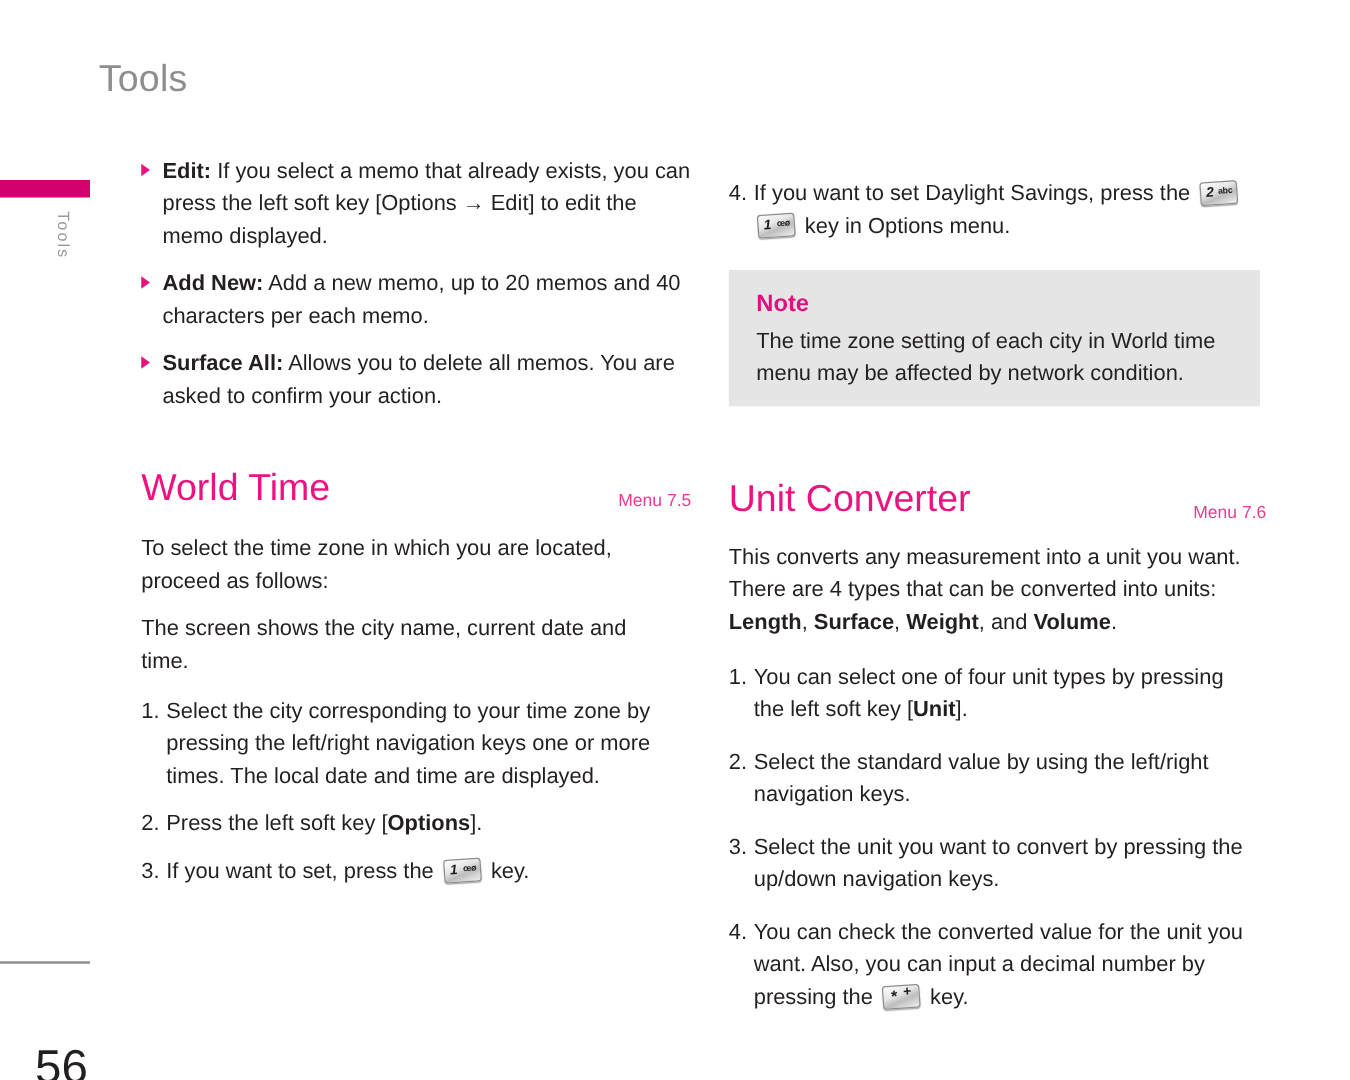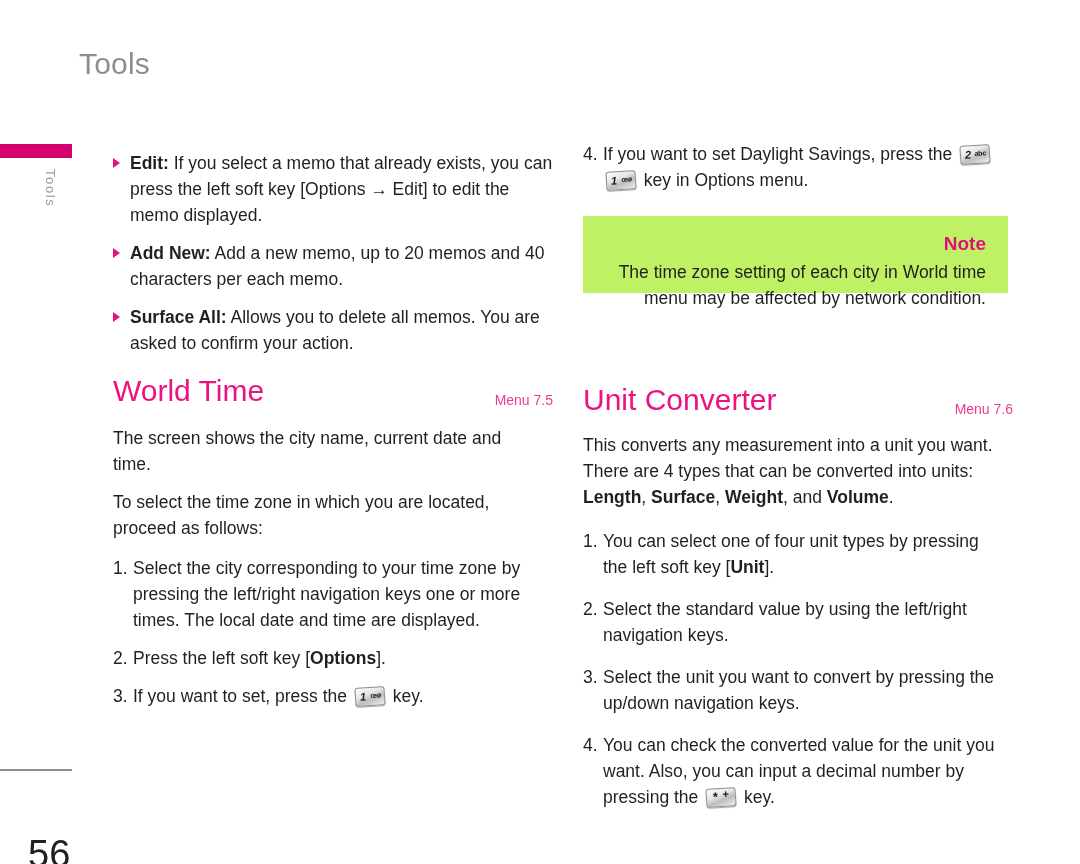--- a/index.html
+++ b/index.html
@@ -138,25 +138,24 @@
     font-weight: 400;
     white-space: nowrap;
   }
 
   
   #note-box {
     position: absolute;
     left: 583px;
     top: 216px;
     width: 425px;
-    height: 77px;
-    background: #bef264;
+    height: 109px;
+    background: #e5e5e5;
     box-sizing: border-box;
     padding: 16px 22px 0 22px;
-    text-align: right;
   }
   #note-box .note-title {
     color: #e0117c;
     font-weight: 700;
     font-size: 19px;
     line-height: 24px;
     margin-bottom: 3px;
   }
   #note-box .note-body {
     font-size: 17.5px;
@@ -219,21 +218,21 @@
 <body>
 
 <div id="page-title">Tools</div>
 <div id="side-tab-bar"></div>
 <div id="side-tab-label">Tools</div>
 <div id="footer-rule"></div>
 <div id="page-number">56</div>
 
 <div id="left-column" class="column">
 
-  <div class="blk" style="top:150px; width:440px;">
+  <div class="blk" style="top:123px; width:440px;">
 
     <div class="bullet-item">
       <span class="bullet-mark"></span>
       <b>Edit:</b><span> If you select a memo that already exists, you can press the left soft key [Options → Edit] to edit the memo displayed.</span>
     </div>
 
     <div class="bullet-item">
       <span class="bullet-mark"></span>
       <b>Add New:</b><span> Add a new memo, up to 20 memos and 40 characters per each memo.</span>
     </div>
@@ -243,22 +242,22 @@
       <b>Surface All:</b><span> Allows you to delete all memos. You are asked to confirm your action.</span>
     </div>
   </div>
 
   <div class="blk section-head" style="top:374px; width:440px;text-align:right;">
     <div class="title">World Time</div>
     <div class="menu-ref">Menu 7.5</div>
   </div>
 
   <div class="blk" style="top:425px; width:430px;">
+    <div class="para">To select the time zone in which you are located, proceed as follows:</div>
     <div class="para">The screen shows the city name, current date and time.</div>
-    <div class="para">To select the time zone in which you are located, proceed as follows:</div>
 
     <div class="num-item" style="margin-top:14px;">
       <span class="num">1.</span>
       <span>Select the city corresponding to your time zone by pressing the left/right navigation keys one or more times. The local date and time are displayed.</span>
     </div>
 
     <div class="num-item">
       <span class="num">2.</span>
       <span>Press the left soft key [</span><b>Options</b><span>].</span>
     </div>

